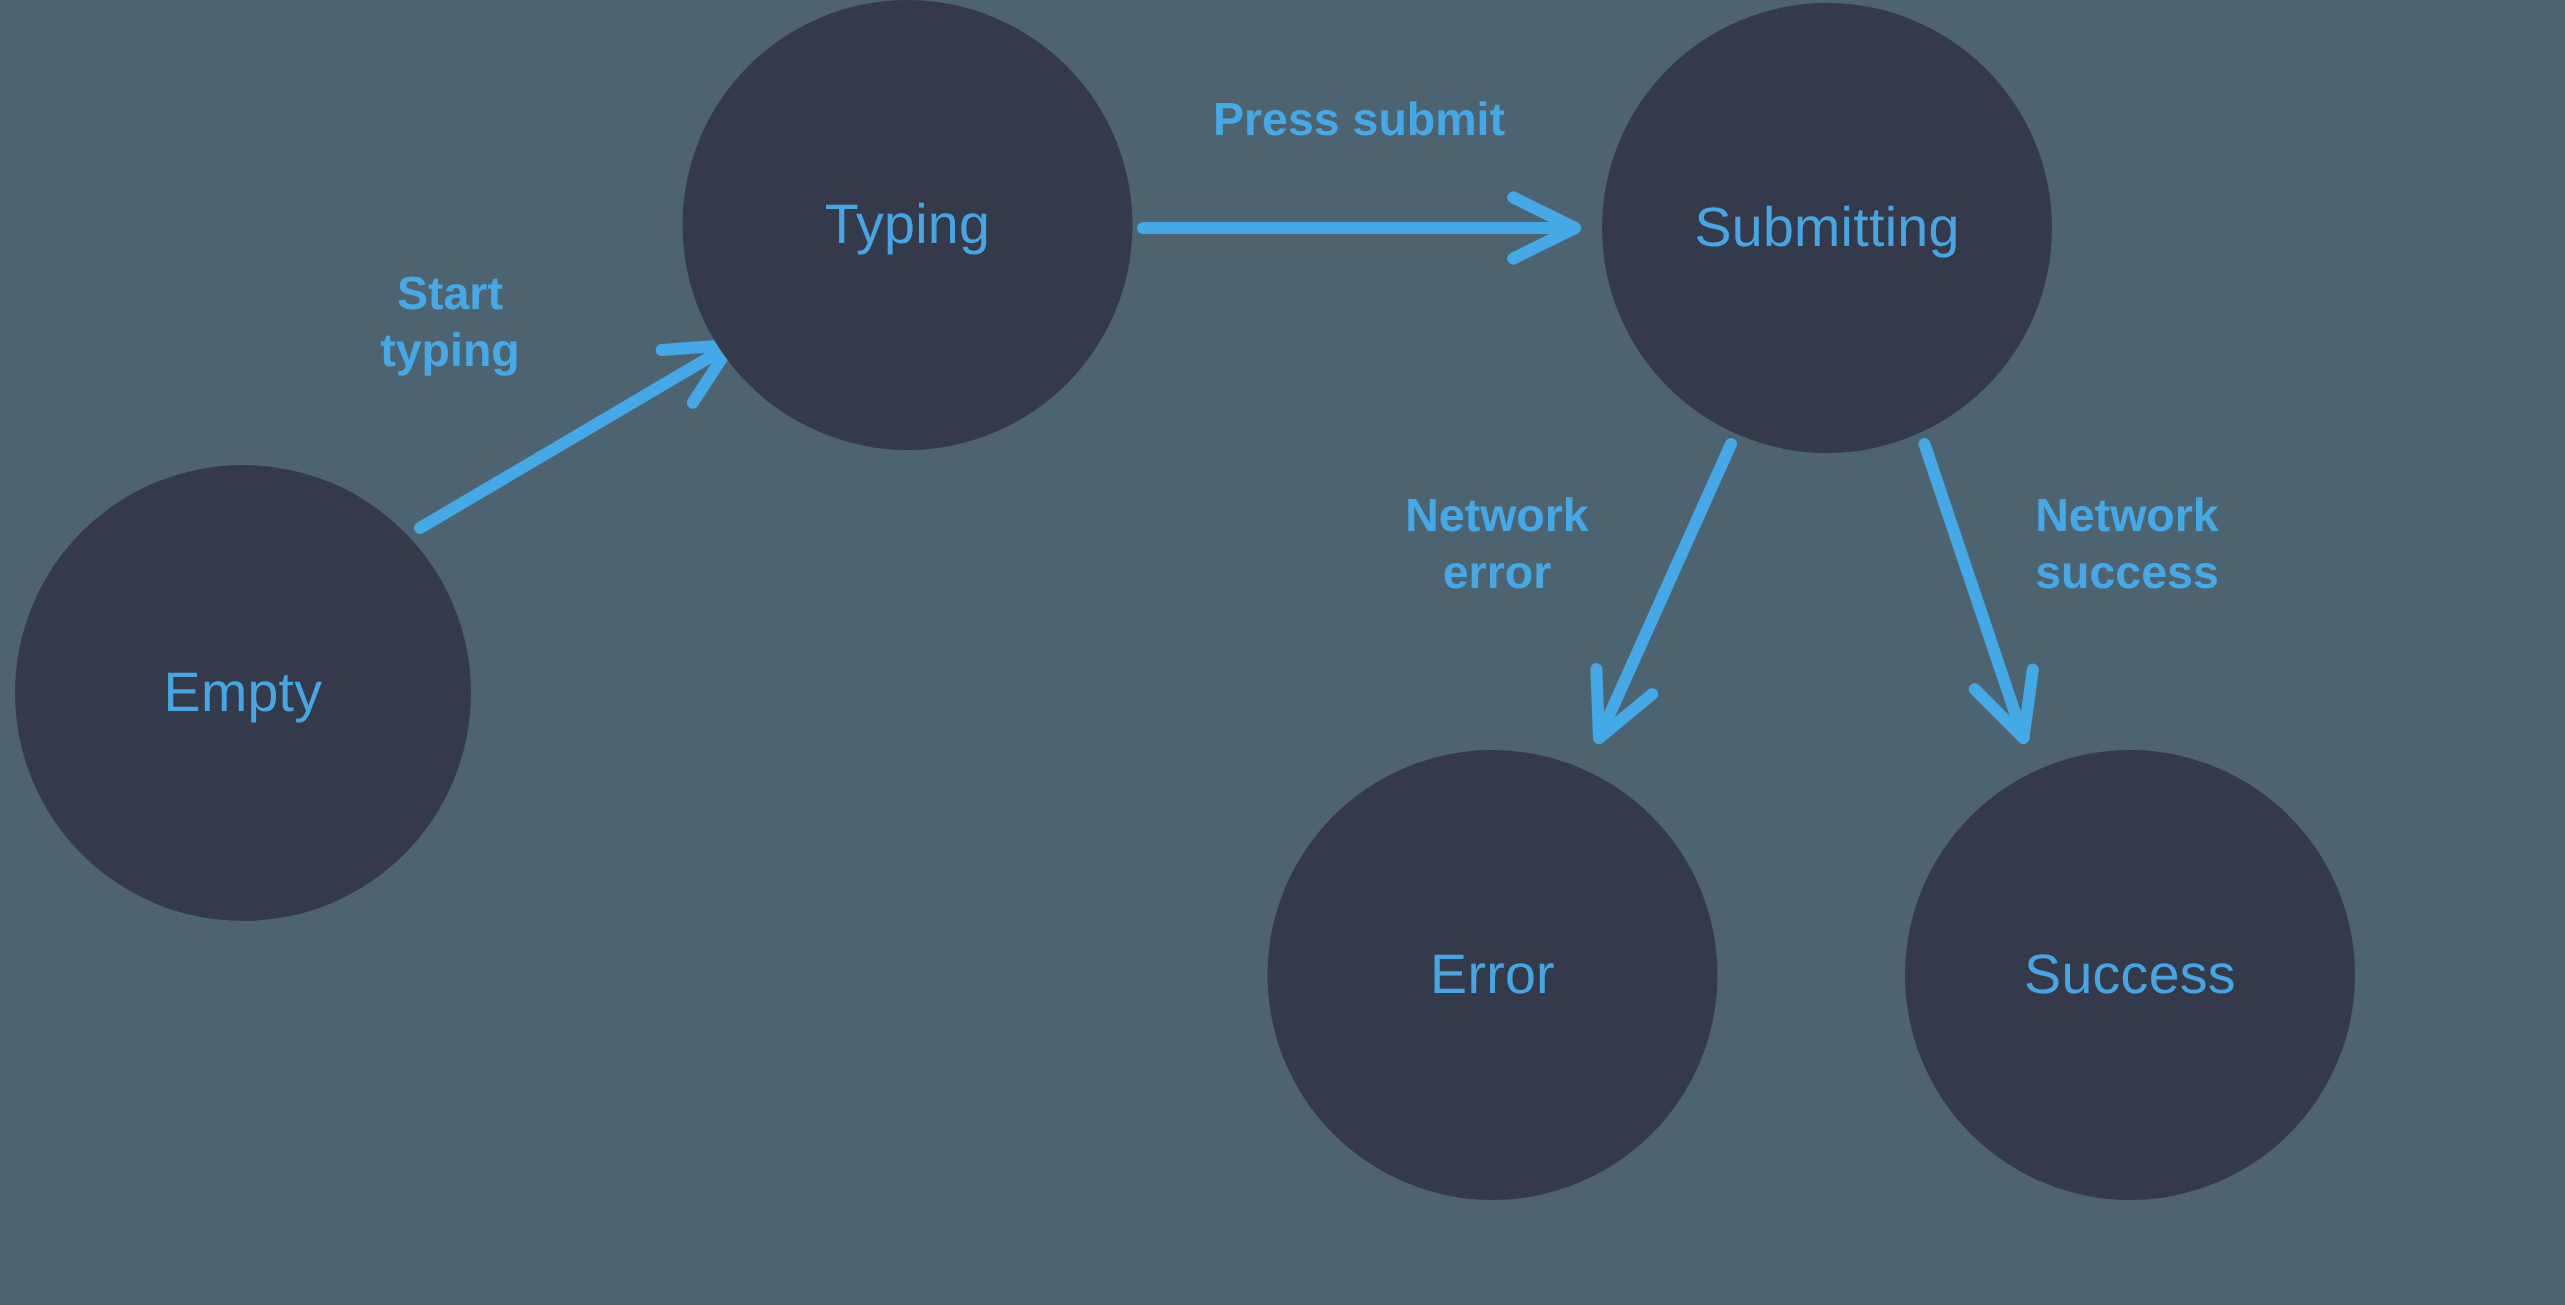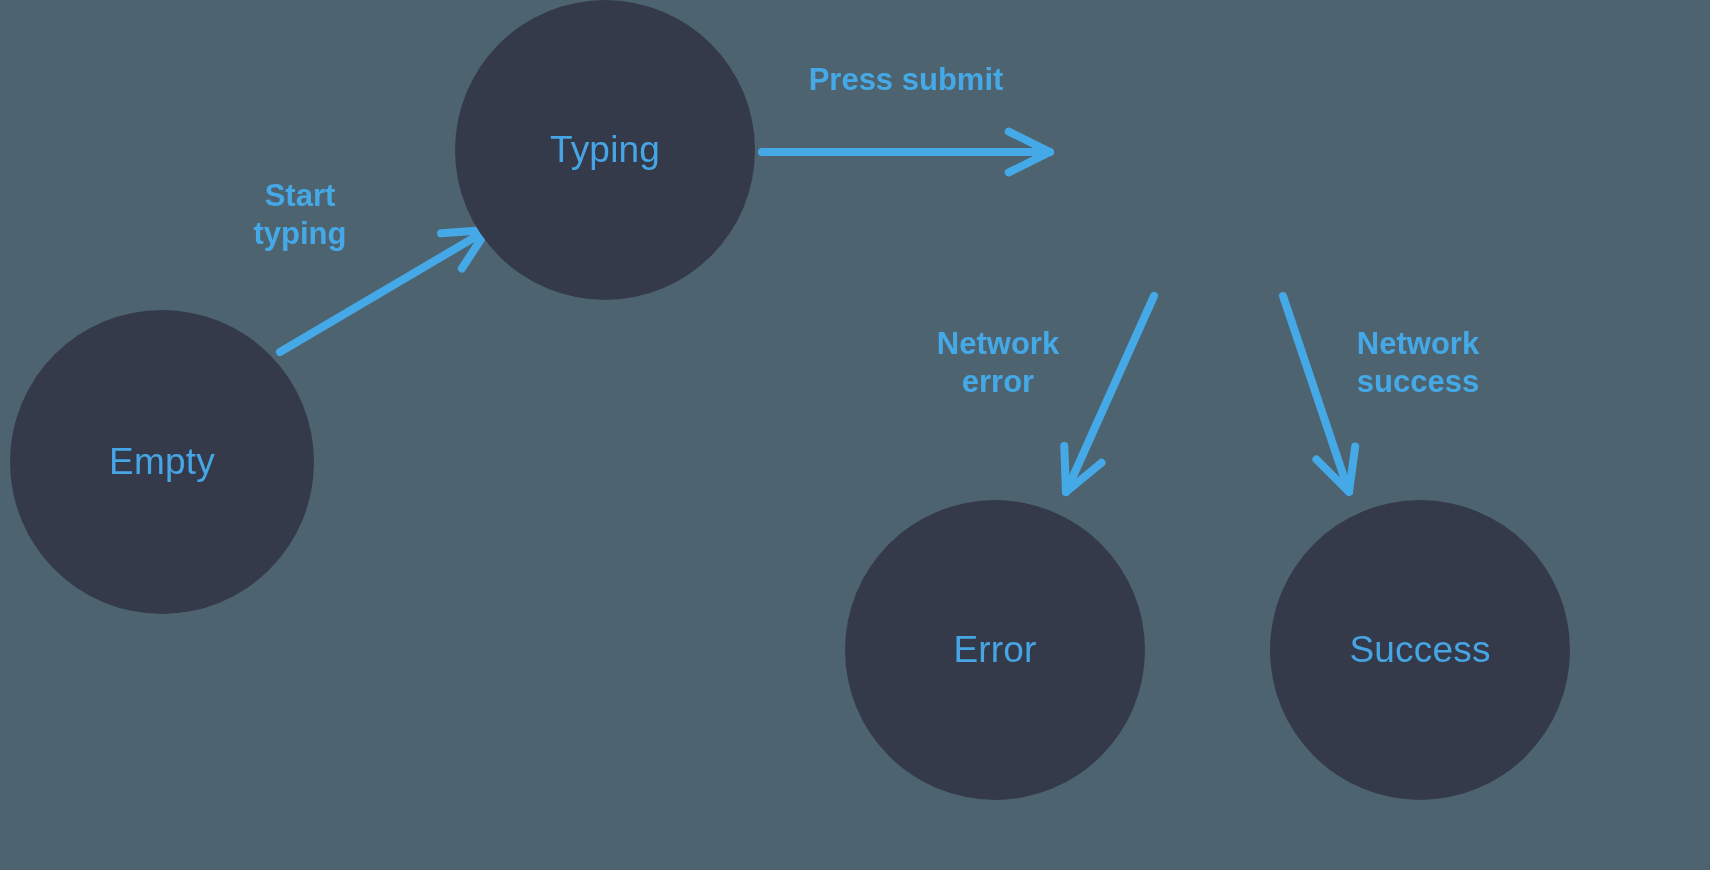--- a/index.html
+++ b/index.html
@@ -70,20 +70,23 @@
   </svg>
 
   <div class="node" style="left: 10px; top: 310px; width: 304px; height: 304px; background: rgb(52, 58, 74);">
     <span class="node-label" style="color: rgb(70, 165, 228);">Empty</span>
   </div>
 
   <div class="node" style="left: 455px; top: 0px; width: 300px; height: 300px; background: rgb(52, 58, 74);">
     <span class="node-label" style="color: rgb(70, 165, 228);">Typing</span>
   </div>
 
+  <div class="node" style="left: 1068px; top: 2px; width: 300px; height: 300px; background: rgb(52, 58, 74);">
+    <span class="node-label" style="color: rgb(70, 165, 228);">Submitting</span>
+  </div>
 
   <div class="node" style="left: 845px; top: 500px; width: 300px; height: 300px; background: rgb(52, 58, 74);">
     <span class="node-label" style="color: rgb(70, 165, 228);">Error</span>
   </div>
 
   <div class="node" style="left: 1270px; top: 500px; width: 300px; height: 300px; background: rgb(52, 58, 74);">
     <span class="node-label" style="color: rgb(70, 165, 228);">Success</span>
   </div>
 
   <div class="edge-label" style="left: 0px; top: 0px; color: rgb(69, 169, 232); transform: translate(906px, 80px) translate(-50%, -50%);">Press submit</div>

